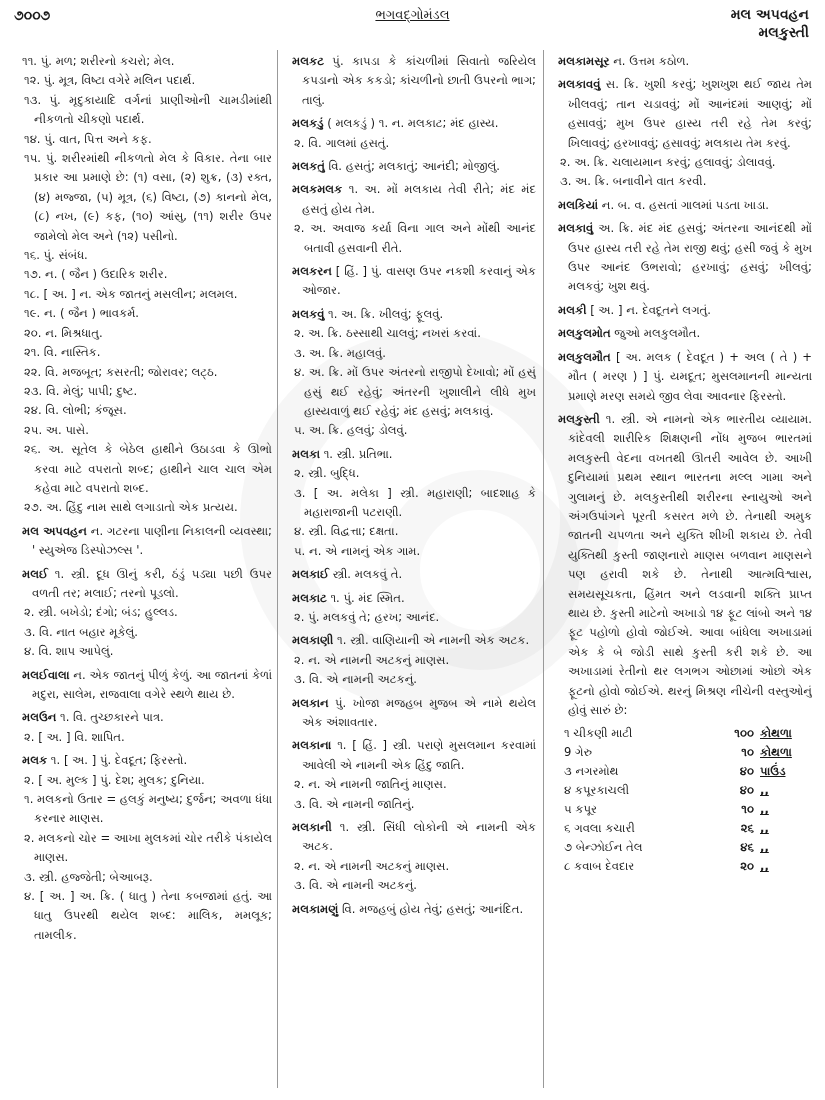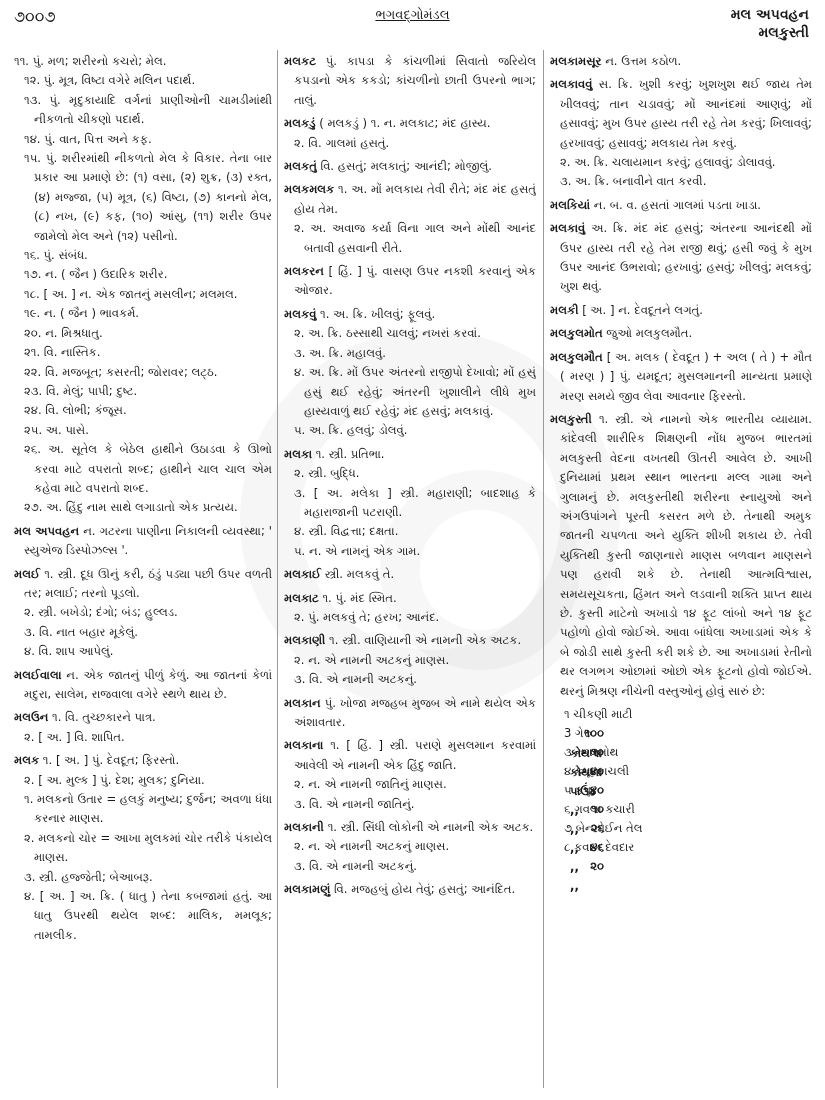--- a/index.html
+++ b/index.html
@@ -13,42 +13,42 @@
     position:absolute; left:240px; top:330px; width:380px; height:380px;
     border-radius:50%; border:60px solid rgba(0,0,0,0.035);
     box-sizing:border-box; pointer-events:none;
   }
   .watermark2 {
     position:absolute; left:380px; top:470px; width:200px; height:200px;
     border-radius:50%; border:40px solid rgba(0,0,0,0.03);
     box-sizing:border-box; pointer-events:none;
   }
   .header { position:absolute; left:0; top:0; width:825px; height:48px; }
-  .page-num { position:absolute; left:14px; top:7px; font-size:16px; font-weight:normal; }
+  .page-num { position:absolute; left:14px; top:7px; font-size:14px; font-weight:bold; }
   .book-title { position:absolute; left:0; width:825px; top:7px; text-align:center; font-size:13px;text-decoration:underline; }
   .guide { position:absolute; right:16px; top:5px; text-align:right; font-size:14px; font-weight:bold; line-height:18px; }
   .col {
     position:absolute; top:52px; bottom:10px;
     font-size:11.6px; line-height:19.4px; overflow:hidden;
   }
   .col1 { left:14px; width:258px; }
   .col2 { left:284px; width:252px; }
   .col3 { left:550px; width:262px; }
   .rule { position:absolute; top:50px; bottom:12px; width:1px; background:#999; }
   .rule1 { left:277px; }
   .rule2 { left:543px; }
   .entry { margin:0 0 4px 0; text-align:justify; }
   .entry .hw { font-weight:bold; }
   .sense { display:block; padding-left:10px; text-indent:-10px; margin-left:10px; }
-  .sense.top { margin-left:0; padding-left:10px; }
+  .sense.top { margin-left:8px; padding-left:10px; }
   .table { margin:2px 0 0 14px; }
-  .trow { display:flex; height:19px;flex-direction:column; }
+  .trow { display:flex; height:19px; }
   .trow .c1 { width:150px; }
   .trow .c2 { width:40px; text-align:right; font-weight:bold; }
-  .trow .c3 { width:52px; padding-left:6px; font-weight:bold; }
+  .trow .c3 { width:52px; padding-left:6px; font-weight:bold;text-decoration:underline; }
 </style>
 </head>
 <body>
 
 <div class="watermark"></div>
 <div class="watermark2"></div>
 
 <div class="header">
   <div class="page-num">૭૦૦૭</div>
   <div class="book-title">ભગવદ્ગોમંડલ</div>
@@ -194,21 +194,21 @@
     <div class="entry">
       <span class="sense top"><span class="hw">મલકુસ્તી</span> <span>૧. સ્ત્રી. એ નામનો એક ભારતીય વ્યાયામ. કાંદેવલી શારીરિક શિક્ષણની નોંધ મુજબ ભારતમાં મલકુસ્તી વેદના વખતથી ઊતરી આવેલ છે. આખી દુનિયામાં પ્રથમ સ્થાન ભારતના મલ્લ ગામા અને ગુલામનું છે. મલકુસ્તીથી શરીરના સ્નાયુઓ અને અંગઉપાંગને પૂરતી કસરત મળે છે. તેનાથી અમુક જાતની ચપળતા અને યુક્તિ શીખી શકાય છે. તેવી યુક્તિથી કુસ્તી જાણનારો માણસ બળવાન માણસને પણ હરાવી શકે છે. તેનાથી આત્મવિશ્વાસ, સમયસૂચકતા, હિંમત અને લડવાની શક્તિ પ્રાપ્ત થાય છે. કુસ્તી માટેનો અખાડો ૧૪ ફૂટ લાંબો અને ૧૪ ફૂટ પહોળો હોવો જોઈએ. આવા બાંધેલા અખાડામાં એક કે બે જોડી સાથે કુસ્તી કરી શકે છે. આ અખાડામાં રેતીનો થર લગભગ ઓછામાં ઓછો એક ફૂટનો હોવો જોઈએ. થરનું મિશ્રણ નીચેની વસ્તુઓનું હોવું સારું છે:</span></span>
     </div>
     <div class="table">
       <div class="trow">
         <span class="c1">૧ ચીકણી માટી</span>
         <span class="c2">૧૦૦</span>
         <span class="c3">કોથળા</span>
       </div>
       <div class="trow">
-        <span class="c1">3 ગેરુ</span>
+        <span class="c1">9 ગેરુ</span>
         <span class="c2">૧૦</span>
         <span class="c3">કોથળા</span>
       </div>
       <div class="trow">
         <span class="c1">૩ નગરમોથ</span>
         <span class="c2">૪૦</span>
         <span class="c3">પાઉંડ</span>
       </div>
       <div class="trow">
         <span class="c1">૪ કપૂરકાચલી</span>

